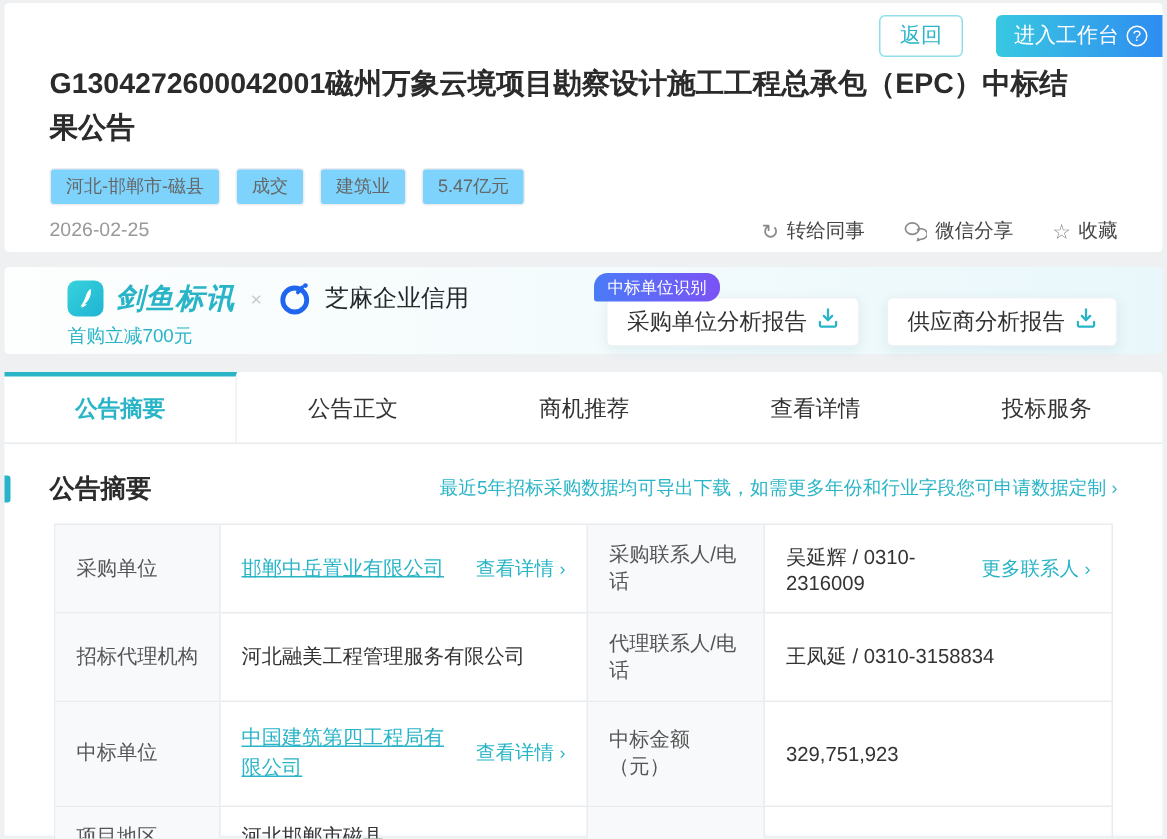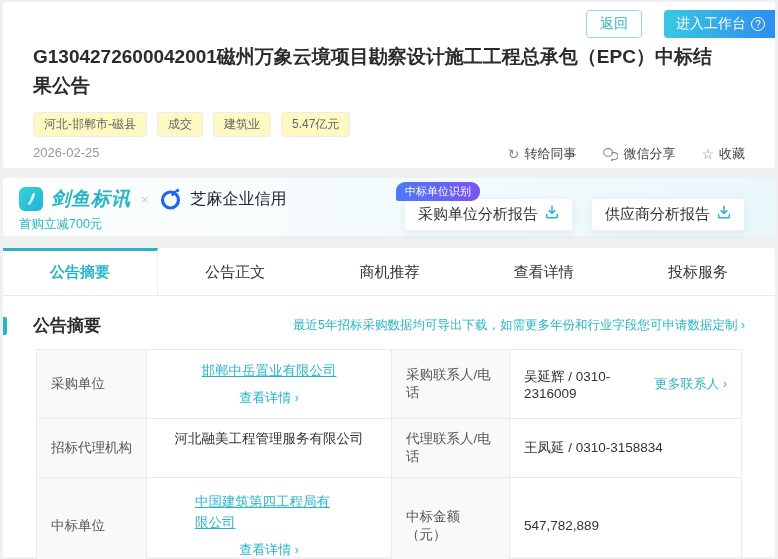--- a/index.html
+++ b/index.html
@@ -13,32 +13,32 @@
   .btn-back { border:1px solid #8fdde8; color:var(--accent); background:#fff;
     font-size:14px; padding:4px 13px; border-radius:4px; margin-right:22px; cursor:pointer; }
   .btn-workspace { background:linear-gradient(90deg,var(--btn-grad-a),var(--btn-grad-b));
     color:#fff; font-size:14px; padding:5px 10px 5px 12px; border:none;
     border-radius:4px 0 0 4px; display:flex; align-items:center; gap:5px; cursor:pointer;justify-content:flex-end; }
   .help-circ { display:inline-flex; width:14px; height:14px; border:1px solid #fff;
     border-radius:50%; font-size:10px; align-items:center; justify-content:center; }
   .page-title { padding:40px 60px 0 30px; font-size:19px; font-weight:700;
     line-height:1.55; color:#2b2b2b; }
   .tag-row { display:flex; gap:10px; padding:11px 0 0 30px; }
-  .tag { background:#fef9c3; border:1px solid #ececef; color:#666; font-size:12px;
+  .tag { background:#7dd3fc; border:1px solid #ececef; color:#666; font-size:12px;
     padding:3px 10px; border-radius:3px; }
   .meta-row { display:flex; padding:8px 30px 0 30px; }
   .pub-date { color:#999; font-size:13px; }
   .head-actions { margin-left:auto; display:flex; gap:26px; }
   .h-act { display:flex; align-items:center; gap:5px; font-size:13px; color:#444; cursor:pointer; }
   .h-act .ico { color:#8a8a8a; font-size:14px; line-height:1; }
 
   
   .promo-card { margin-top:10px; height:58px; border-radius:3px;
     background:linear-gradient(90deg,#fdfefe 0%,#f3fbfc 55%,#e9f7fb 100%); }
-  .promo-left { position:absolute; left:16px; top:8px; }
+  .promo-left { position:absolute; left:42px; top:8px; }
   .brand-row { display:flex; align-items:center; gap:8px; }
   .jy-logo { width:24px; height:24px; border-radius:6px;
     background:linear-gradient(135deg,#37d3dd,#1fb3d2); display:flex;
     align-items:center; justify-content:center; }
   .brand-name { font-size:19px; font-weight:700; font-style:italic; color:var(--accent); letter-spacing:1px; }
   .cross { color:#c2ccd1; font-size:13px; margin:0 2px; }
   .partner-name { font-size:16px; font-weight:400; color:#24292e; }
   .discount { margin-top:4px; font-size:12.5px; color:var(--accent); }
   .reports { position:absolute; right:30px; top:20px; display:flex; gap:18px; }
   .badge { position:absolute; top:-16px; left:-8px;
@@ -61,21 +61,21 @@
   .export-link { margin-left:auto; font-size:12.5px; color:var(--accent); cursor:pointer; white-space:nowrap; }
   .chev { font-size:12px; }
 
   
   .sum-table { margin:0 33px; border:1px solid #e9ebee; }
   .t-row { display:flex; border-bottom:1px solid #e9ebee; }
   .t-row:last-child { border-bottom:none; }
   .t-cell { padding:11px 14px; font-size:13.5px; display:flex; align-items:center; }
   .c-label { width:110px; background:#f8f9fb; color:#555; flex-shrink:0;
     border-right:1px solid #e9ebee; }
-  .c-val1 { width:245px; flex-shrink:0; border-right:1px solid #e9ebee; justify-content:space-between; gap:8px;flex-direction:column; }
+  .c-val1 { width:245px; flex-shrink:0; border-right:1px solid #e9ebee; justify-content:space-between; gap:8px; }
   .c-label2 { width:118px; background:#f8f9fb; color:#555; flex-shrink:0;
     border-right:1px solid #e9ebee; }
   .c-val2 { flex:1; justify-content:space-between; gap:8px; }
   .co-link { color:var(--accent); text-decoration:underline; cursor:pointer; line-height:1.5; }
   .co-link.wrap { max-width:148px; display:inline-block; }
   .mini-link { color:var(--accent); font-size:13px; cursor:pointer; white-space:nowrap;text-align:center; }
   .row-tall .t-cell { padding-top:14px; padding-bottom:14px; }
 
   svg { display:block; }
 </style>
@@ -223,21 +223,21 @@
     </div>
 
     <div class="t-row row-tall">
       <div class="t-cell c-label">中标单位</div>
       <div class="t-cell c-val1">
         <span class="co-link wrap">中国建筑第四工程局有限公司</span>
         <span class="mini-link"><span>查看详情</span> <span class="chev">›</span></span>
       </div>
       <div class="t-cell c-label2">中标金额（元）</div>
       <div class="t-cell c-val2">
-          <span>547,782,889</span>
+          <span>329,751,923</span>
         </div>
     </div>
 
     <div class="t-row">
       <div class="t-cell c-label">项目地区</div>
       <div class="t-cell c-val1">
           <span>河北邯郸市磁县</span>
         </div>
       <div class="t-cell c-label2"></div>
       <div class="t-cell c-val2">

